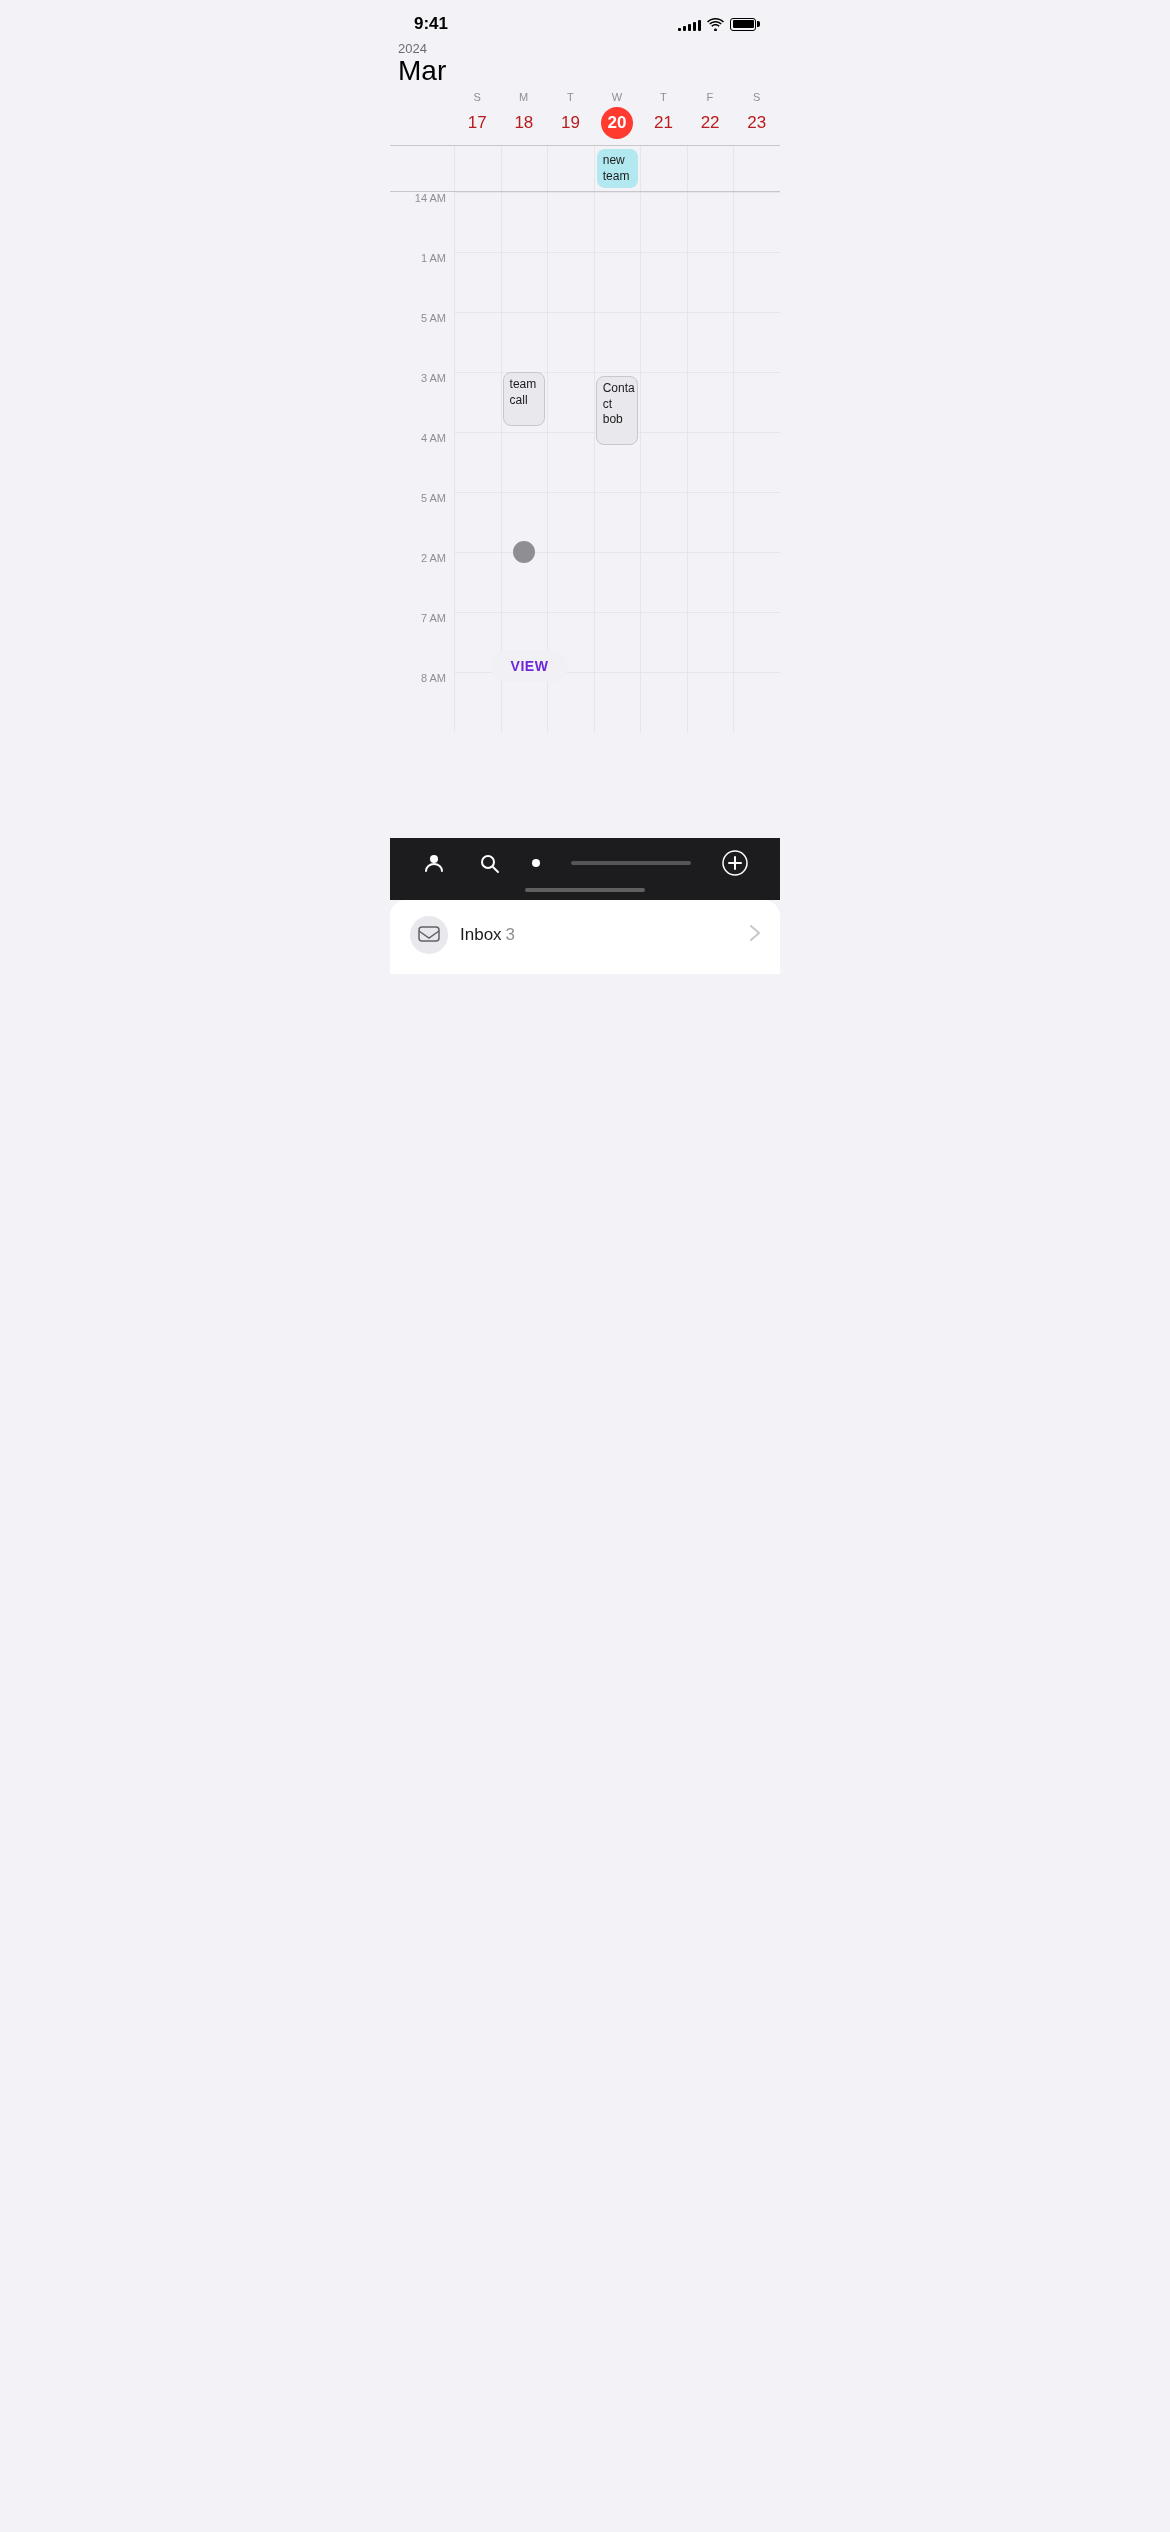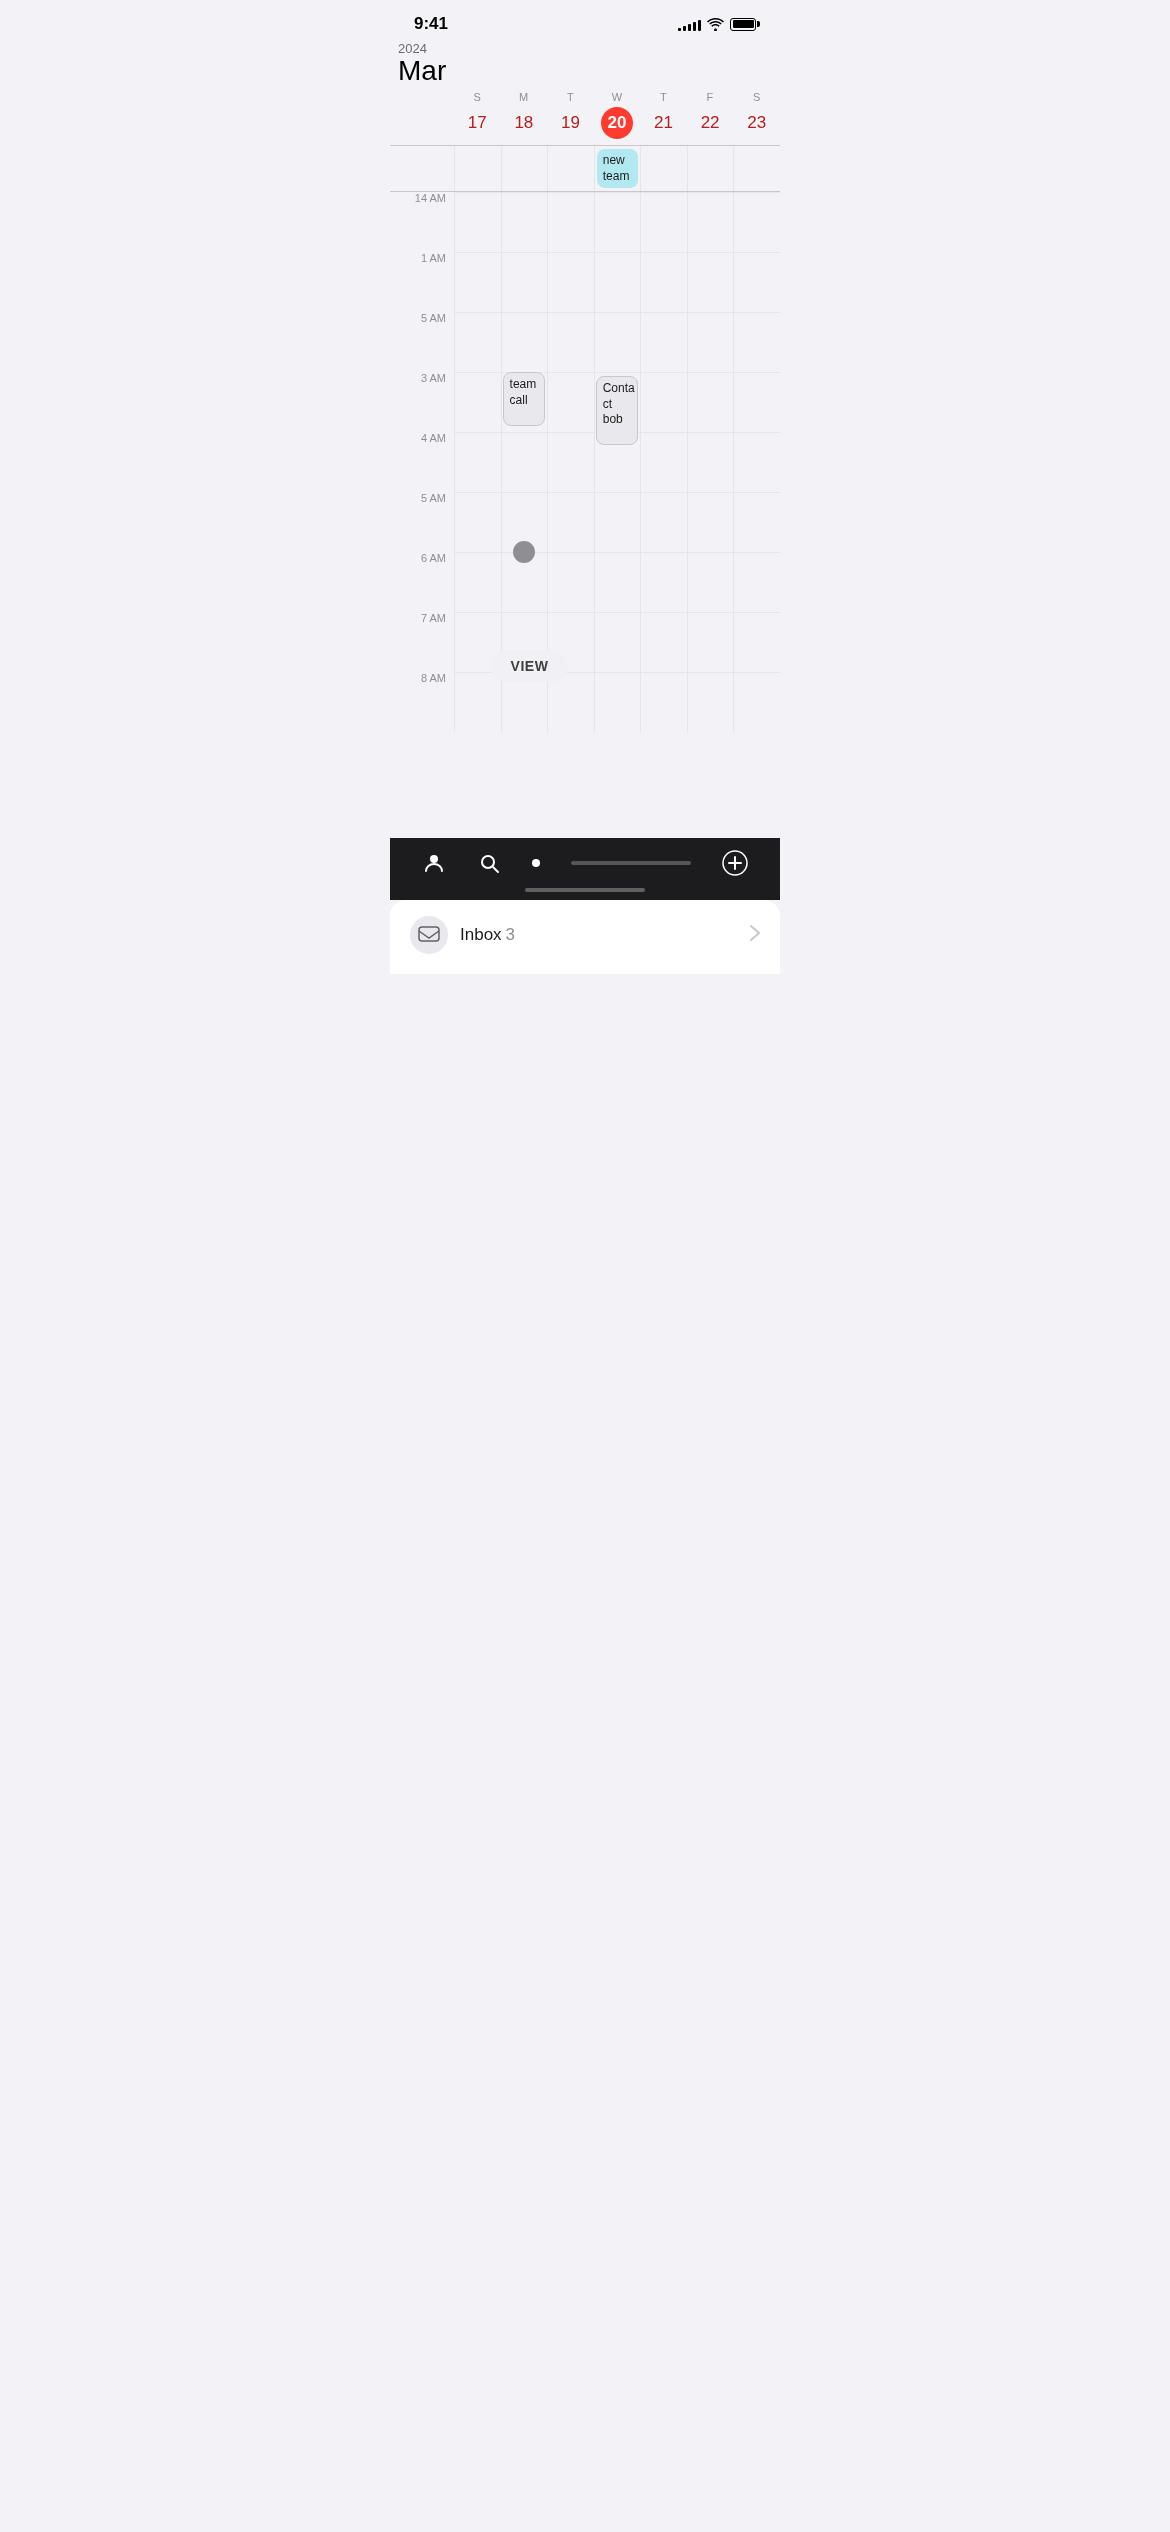--- a/index.html
+++ b/index.html
@@ -246,21 +246,21 @@
 
     
     .view-button {
       position: absolute;
       background: #f0f0f5;
       border: none;
       border-radius: 20px;
       padding: 8px 20px;
       font-size: 14px;
       font-weight: 600;
-      color: #404040;
+      color: #6d28d9;
       cursor: pointer;
       letter-spacing: 0.5px;
       z-index: 5;
     }
 
     
     .bottom-toolbar {
       background: #1c1c1e;
       display: flex;
       justify-content: space-between;
@@ -472,21 +472,21 @@
         <div class="grid-cell" style="height: 60px;"></div>
         <div class="grid-cell" style="height: 60px;"></div>
         <div class="time-label-cell" style="height: 60px;">5 AM</div>
         <div class="grid-cell" style="height: 60px;"></div>
         <div class="grid-cell" style="height: 60px;"></div>
         <div class="grid-cell" style="height: 60px;"></div>
         <div class="grid-cell" style="height: 60px;"></div>
         <div class="grid-cell" style="height: 60px;"></div>
         <div class="grid-cell" style="height: 60px;"></div>
         <div class="grid-cell" style="height: 60px;"></div>
-        <div class="time-label-cell" style="height: 60px;">6 AM</div>
+        <div class="time-label-cell" style="height: 60px;">2 AM</div>
         <div class="grid-cell" style="height: 60px;"></div>
         <div class="grid-cell" style="height: 60px;"></div>
         <div class="grid-cell" style="height: 60px;"></div>
         <div class="grid-cell" style="height: 60px;"></div>
         <div class="grid-cell" style="height: 60px;"></div>
         <div class="grid-cell" style="height: 60px;"></div>
         <div class="grid-cell" style="height: 60px;"></div>
         <div class="time-label-cell" style="height: 60px;">7 AM</div>
         <div class="grid-cell" style="height: 60px;"></div>
         <div class="grid-cell" style="height: 60px;"></div>

